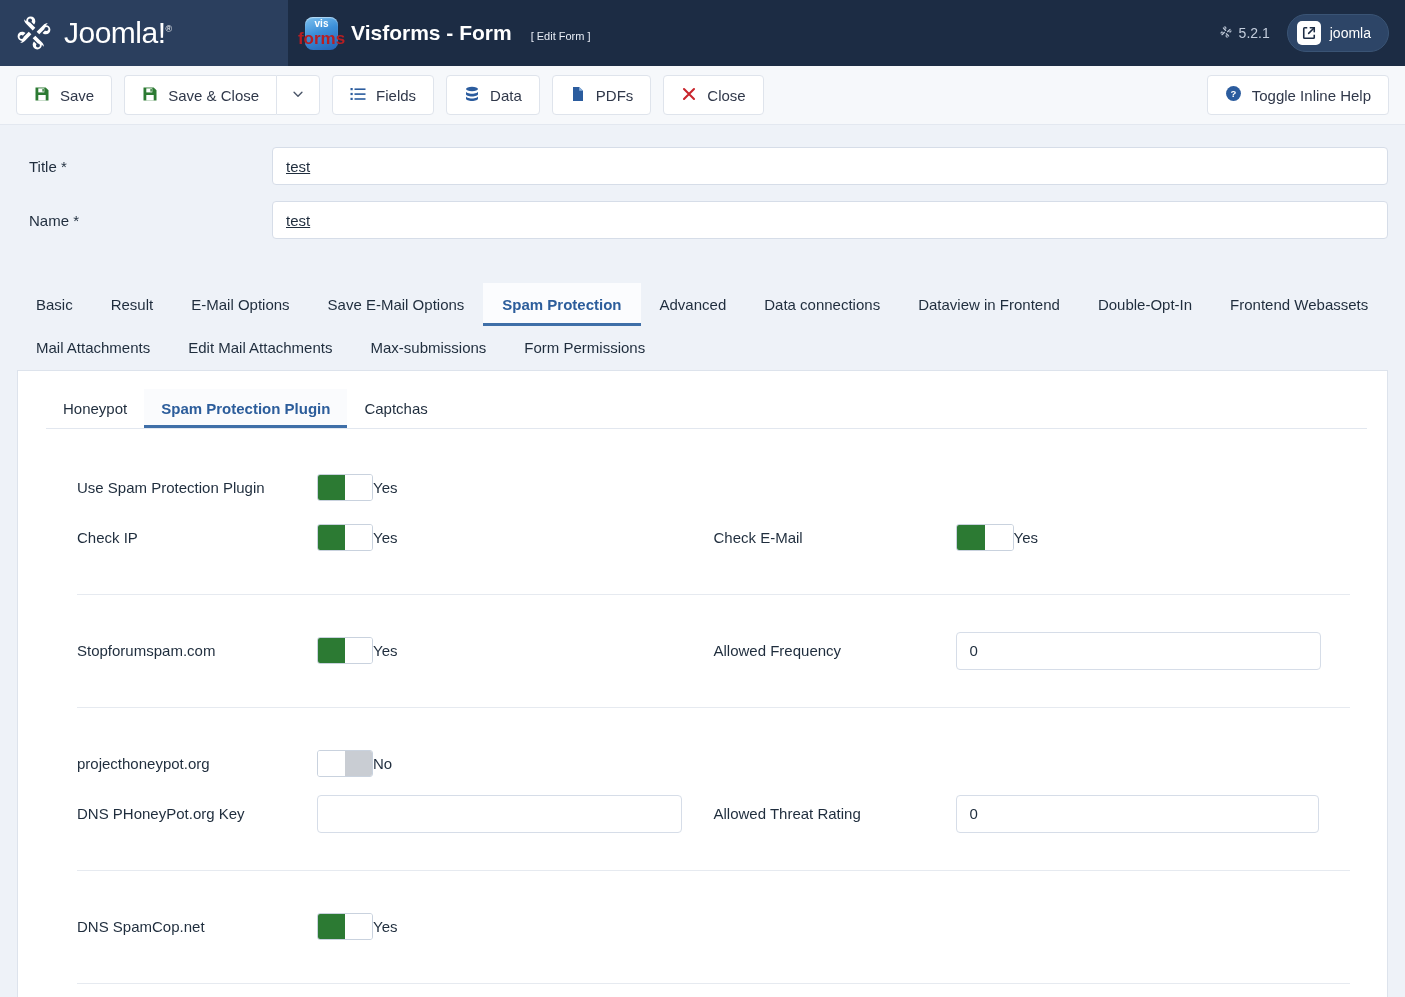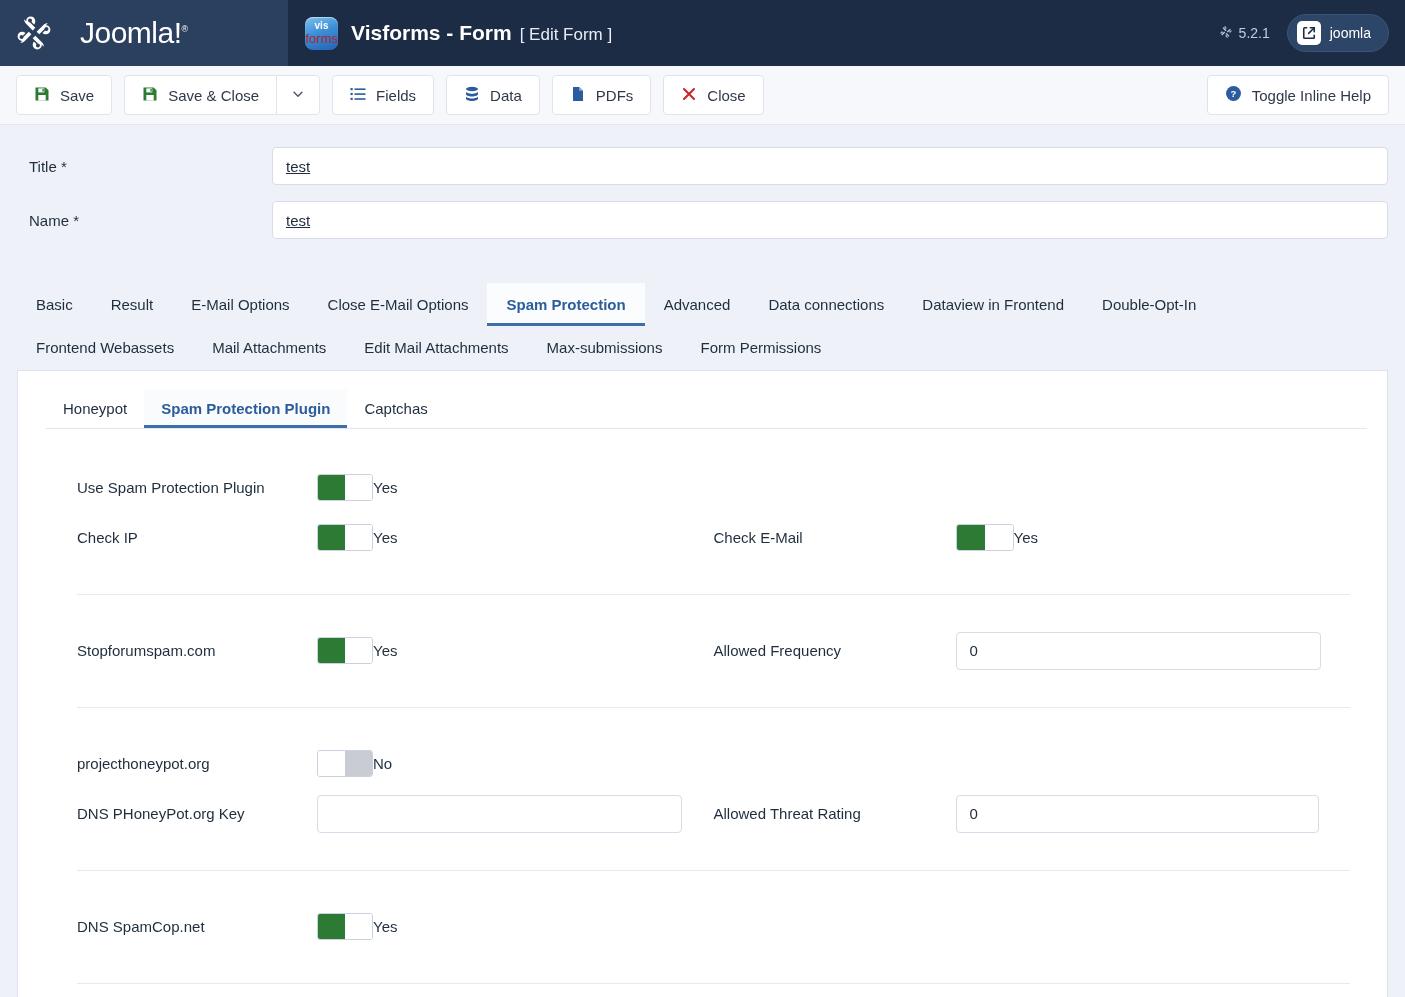--- a/index.html
+++ b/index.html
@@ -11,41 +11,41 @@
     color: #1f2d3d;
     overflow: hidden;
   }
 
   
   .header { display: flex; height: 66px; width: 100%; background: #1c2c44; }
   .header-left {
     width: 288px; flex: 0 0 288px; background: #2b3f5e;
     display: flex; align-items: center; padding-left: 13px;
   }
-  .joomla-logo { display: flex; align-items: center; gap: 25px; }
+  .joomla-logo { display: flex; align-items: center; gap: 9px; }
   .joomla-logo svg { display: block; }
   .joomla-wordmark { color: #fff; font-size: 30px; letter-spacing: -0.5px; font-weight: 400; }
   .joomla-wordmark sup { font-size: 9px; vertical-align: super; }
 
   .header-right {
     flex: 1; display: flex; align-items: center;
     padding: 0 16px 0 17px; background: #1c2c44;
   }
   .vis-icon {
     width: 33px; height: 33px; border-radius: 8px; flex: 0 0 33px;
     background: linear-gradient(160deg, #7fc3f0 0%, #3c8fd8 45%, #2463b5 100%);
     display: flex; flex-direction: column; align-items: center; justify-content: center;
     line-height: 1; box-shadow: inset 0 1px 1px rgba(255,255,255,.5);
   }
   .vis-icon .l1 { color: #ffffff; font-size: 10px; font-weight: 700; }
-  .vis-icon .l2 { color: #b81e22; font-size: 13px; font-weight: 400; margin-top: 1px; }
+  .vis-icon .l2 { color: #b81e22; font-size: 17px; font-weight: 700; margin-top: 1px; }
   .header-title {
     color: #fff; font-size: 21px; font-weight: 700; margin-left: 13px; white-space: nowrap;
   }
-  .header-subtitle { font-size: 17px; font-weight: 400; margin-left: 8px; color: #e8edf5; }
+  .header-subtitle { font-size: 11px; font-weight: 400; margin-left: 19px; color: #e8edf5; }
   .header-spacer { flex: 1; }
   .version-badge {
     display: flex; align-items: center; gap: 6px;
     color: #c3cddc; font-size: 14px; margin-right: 17px; white-space: nowrap;
   }
   .user-pill {
     display: flex; align-items: center; gap: 9px;
     background: #2d4karma; background: #2d4567; border-radius: 20px;
     padding: 6px 17px 6px 9px; color: #fff; font-size: 14px;
     border: 1px solid #3a5party; border: 1px solid #3a5475;
@@ -306,21 +306,21 @@
   <div class="field-row">
     <label class="field-label">Name *</label>
     <input class="field-input" type="text" value="test" placeholder="" style="">
   </div>
 </div>
 
 <div class="main-tabs" id="main-tabs">
     <button class="mtab">Basic</button>
     <button class="mtab">Result</button>
     <button class="mtab">E-Mail Options</button>
-    <button class="mtab">Close E-Mail Options</button>
+    <button class="mtab">Save E-Mail Options</button>
     <button class="mtab active">Spam Protection</button>
     <button class="mtab">Advanced</button>
     <button class="mtab">Data connections</button>
     <button class="mtab">Dataview in Frontend</button>
     <button class="mtab">Double-Opt-In</button>
     <button class="mtab">Frontend Webassets</button>
     <button class="mtab">Mail Attachments</button>
     <button class="mtab">Edit Mail Attachments</button>
     <button class="mtab">Max-submissions</button>
     <button class="mtab">Form Permissions</button>

